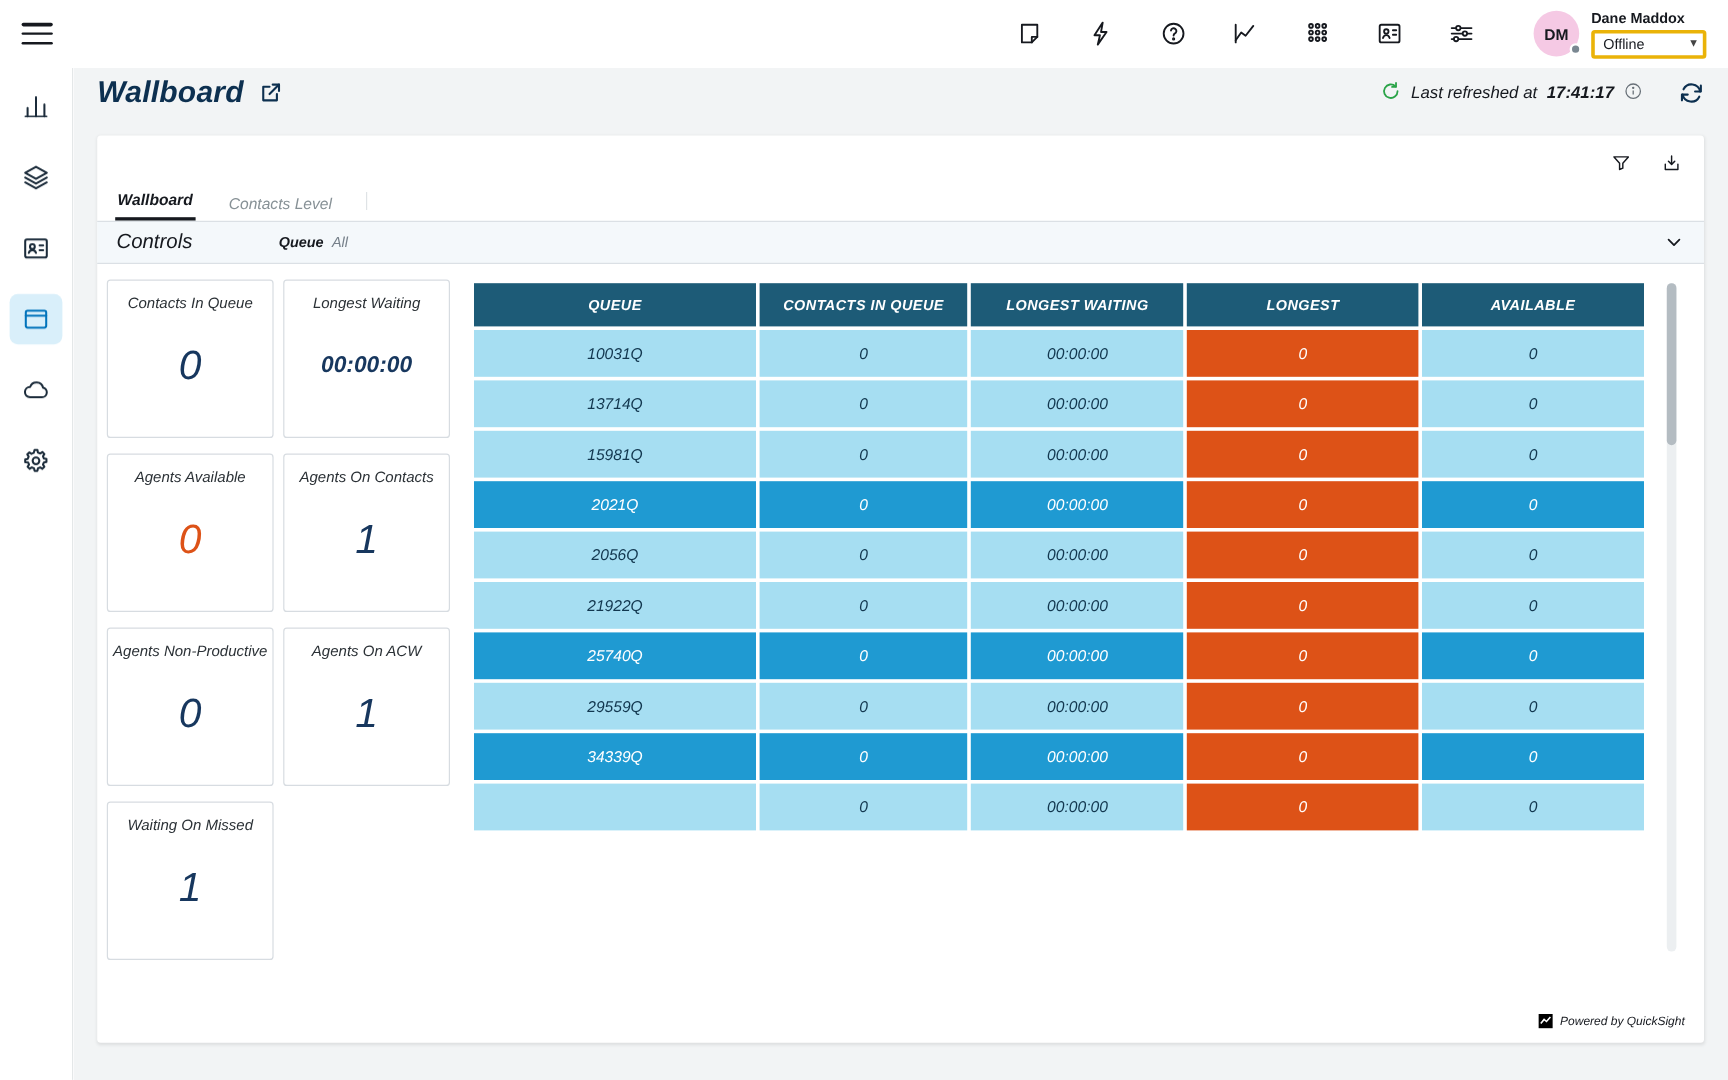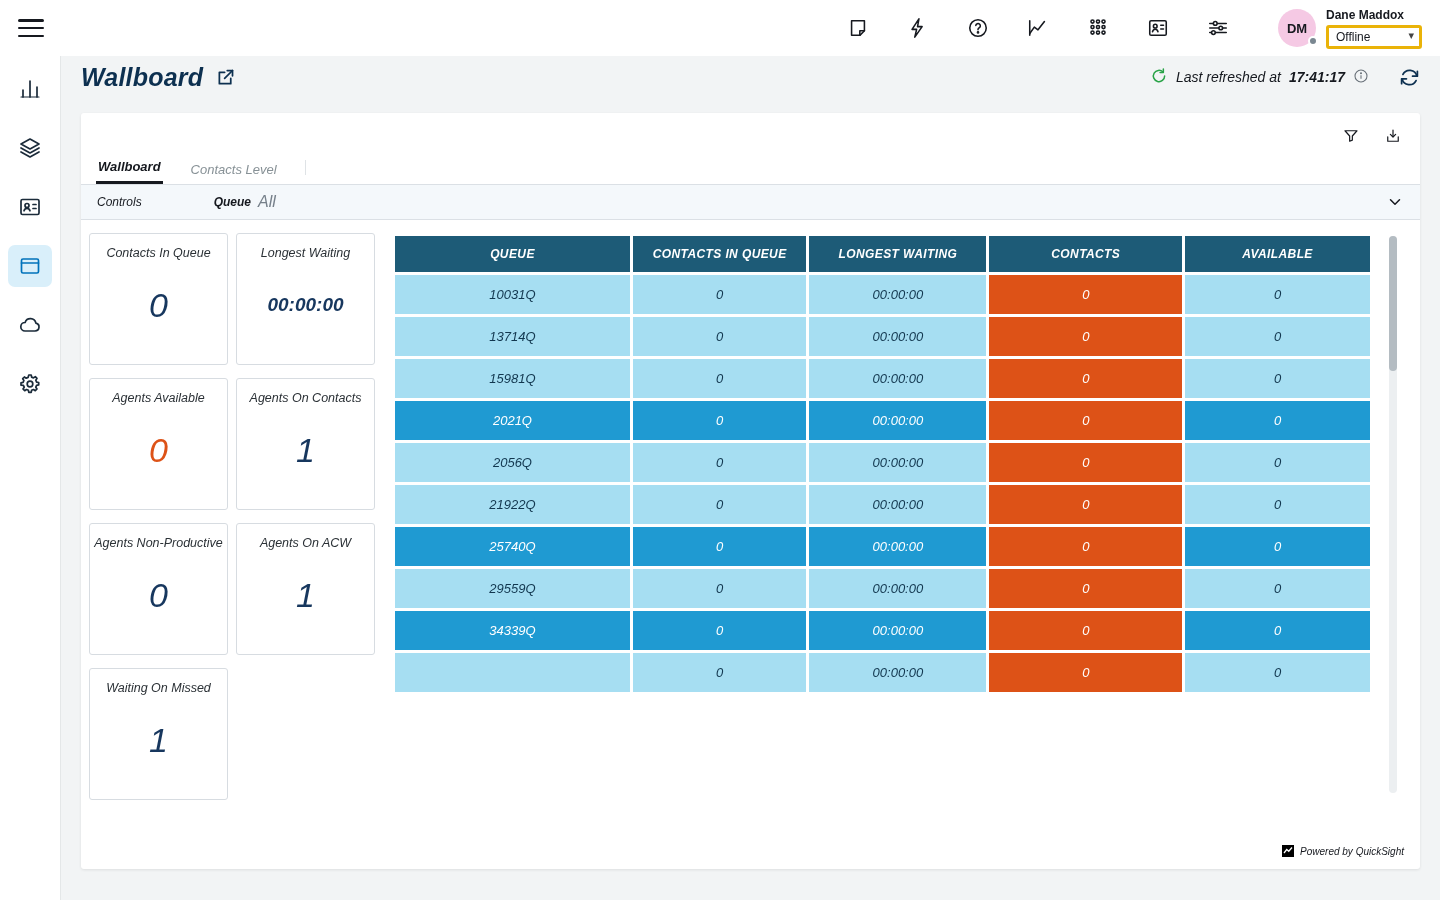--- a/index.html
+++ b/index.html
@@ -49,24 +49,24 @@
   
   .card { background:#fff; border-radius:3px; box-shadow:0 1px 3px rgba(0,0,0,.09); height:756px; display:flex; flex-direction:column; }
   .card-toolbar { display:flex; justify-content:flex-end; gap:18px; padding:11px 15px 2px 0; }
   .card-toolbar .tb-icon svg { stroke-width:1.6; }
   .tabs { display:flex; align-items:flex-end; padding-left:15px; height:34px; }
   .tab { font-size:13px; padding:7px 2px; margin-right:26px; cursor:pointer; color:#879196; }
   .tab.active { color:#16191f; font-weight:bold; border-bottom:3px solid #16191f; }
   .tab-divider { width:1px; height:15px; background:#dfe3e6; margin:0 0 9px 0; }
   .controls-bar { height:36px; background:#f4f8fb; border-top:1px solid #dbe0e5; border-bottom:1px solid #dbe0e5;
     display:flex; align-items:center; padding:0 16px; }
-  .controls-label { font-size:12px; }
+  .controls-label { font-size:17px; }
   .queue-filter { display:flex; align-items:center; gap:7px; margin-left:72px; cursor:pointer; }
   .queue-filter .ql { font-size:12px; font-weight:bold; }
-  .queue-filter .qv { font-size:16px; color:#76808a; }
+  .queue-filter .qv { font-size:12px; color:#76808a; }
   .controls-caret { margin-left:auto; cursor:pointer; display:flex; }
   .controls-caret svg { stroke:#16191f; fill:none; stroke-width:2; stroke-linecap:round; stroke-linejoin:round; }
 
   .card-body { display:flex; padding:13px 10px 0 8px; gap:17px; }
 
   
   .kpi-grid { display:grid; grid-template-columns:repeat(2,139px); gap:13px 8px; }
   .kpi-card { height:132px; background:#fff; border:1px solid #d7dce1; border-radius:3px;
     display:flex; flex-direction:column; align-items:center; padding-top:12px; }
   .kpi-label { font-size:12.5px; color:#2b3136; text-align:center; padding:0 4px; }
@@ -326,21 +326,21 @@
                 <col style="width:18%">
                 <col style="width:18.4%">
                 <col style="width:20%">
                 <col style="width:19.2%">
             </colgroup>
             <thead>
                 <tr>
                   <th>QUEUE</th>
                   <th>CONTACTS IN QUEUE</th>
                   <th>LONGEST WAITING</th>
-                  <th>CONTACTS</th>
+                  <th>LONGEST</th>
                   <th>AVAILABLE</th>
                 </tr>
               </thead>
             <tbody>
                 <tr class="light">
                   <td>10031Q</td>
                   <td>0</td>
                   <td>00:00:00</td>
                   <td class="staffed">0</td>
                   <td>0</td>

